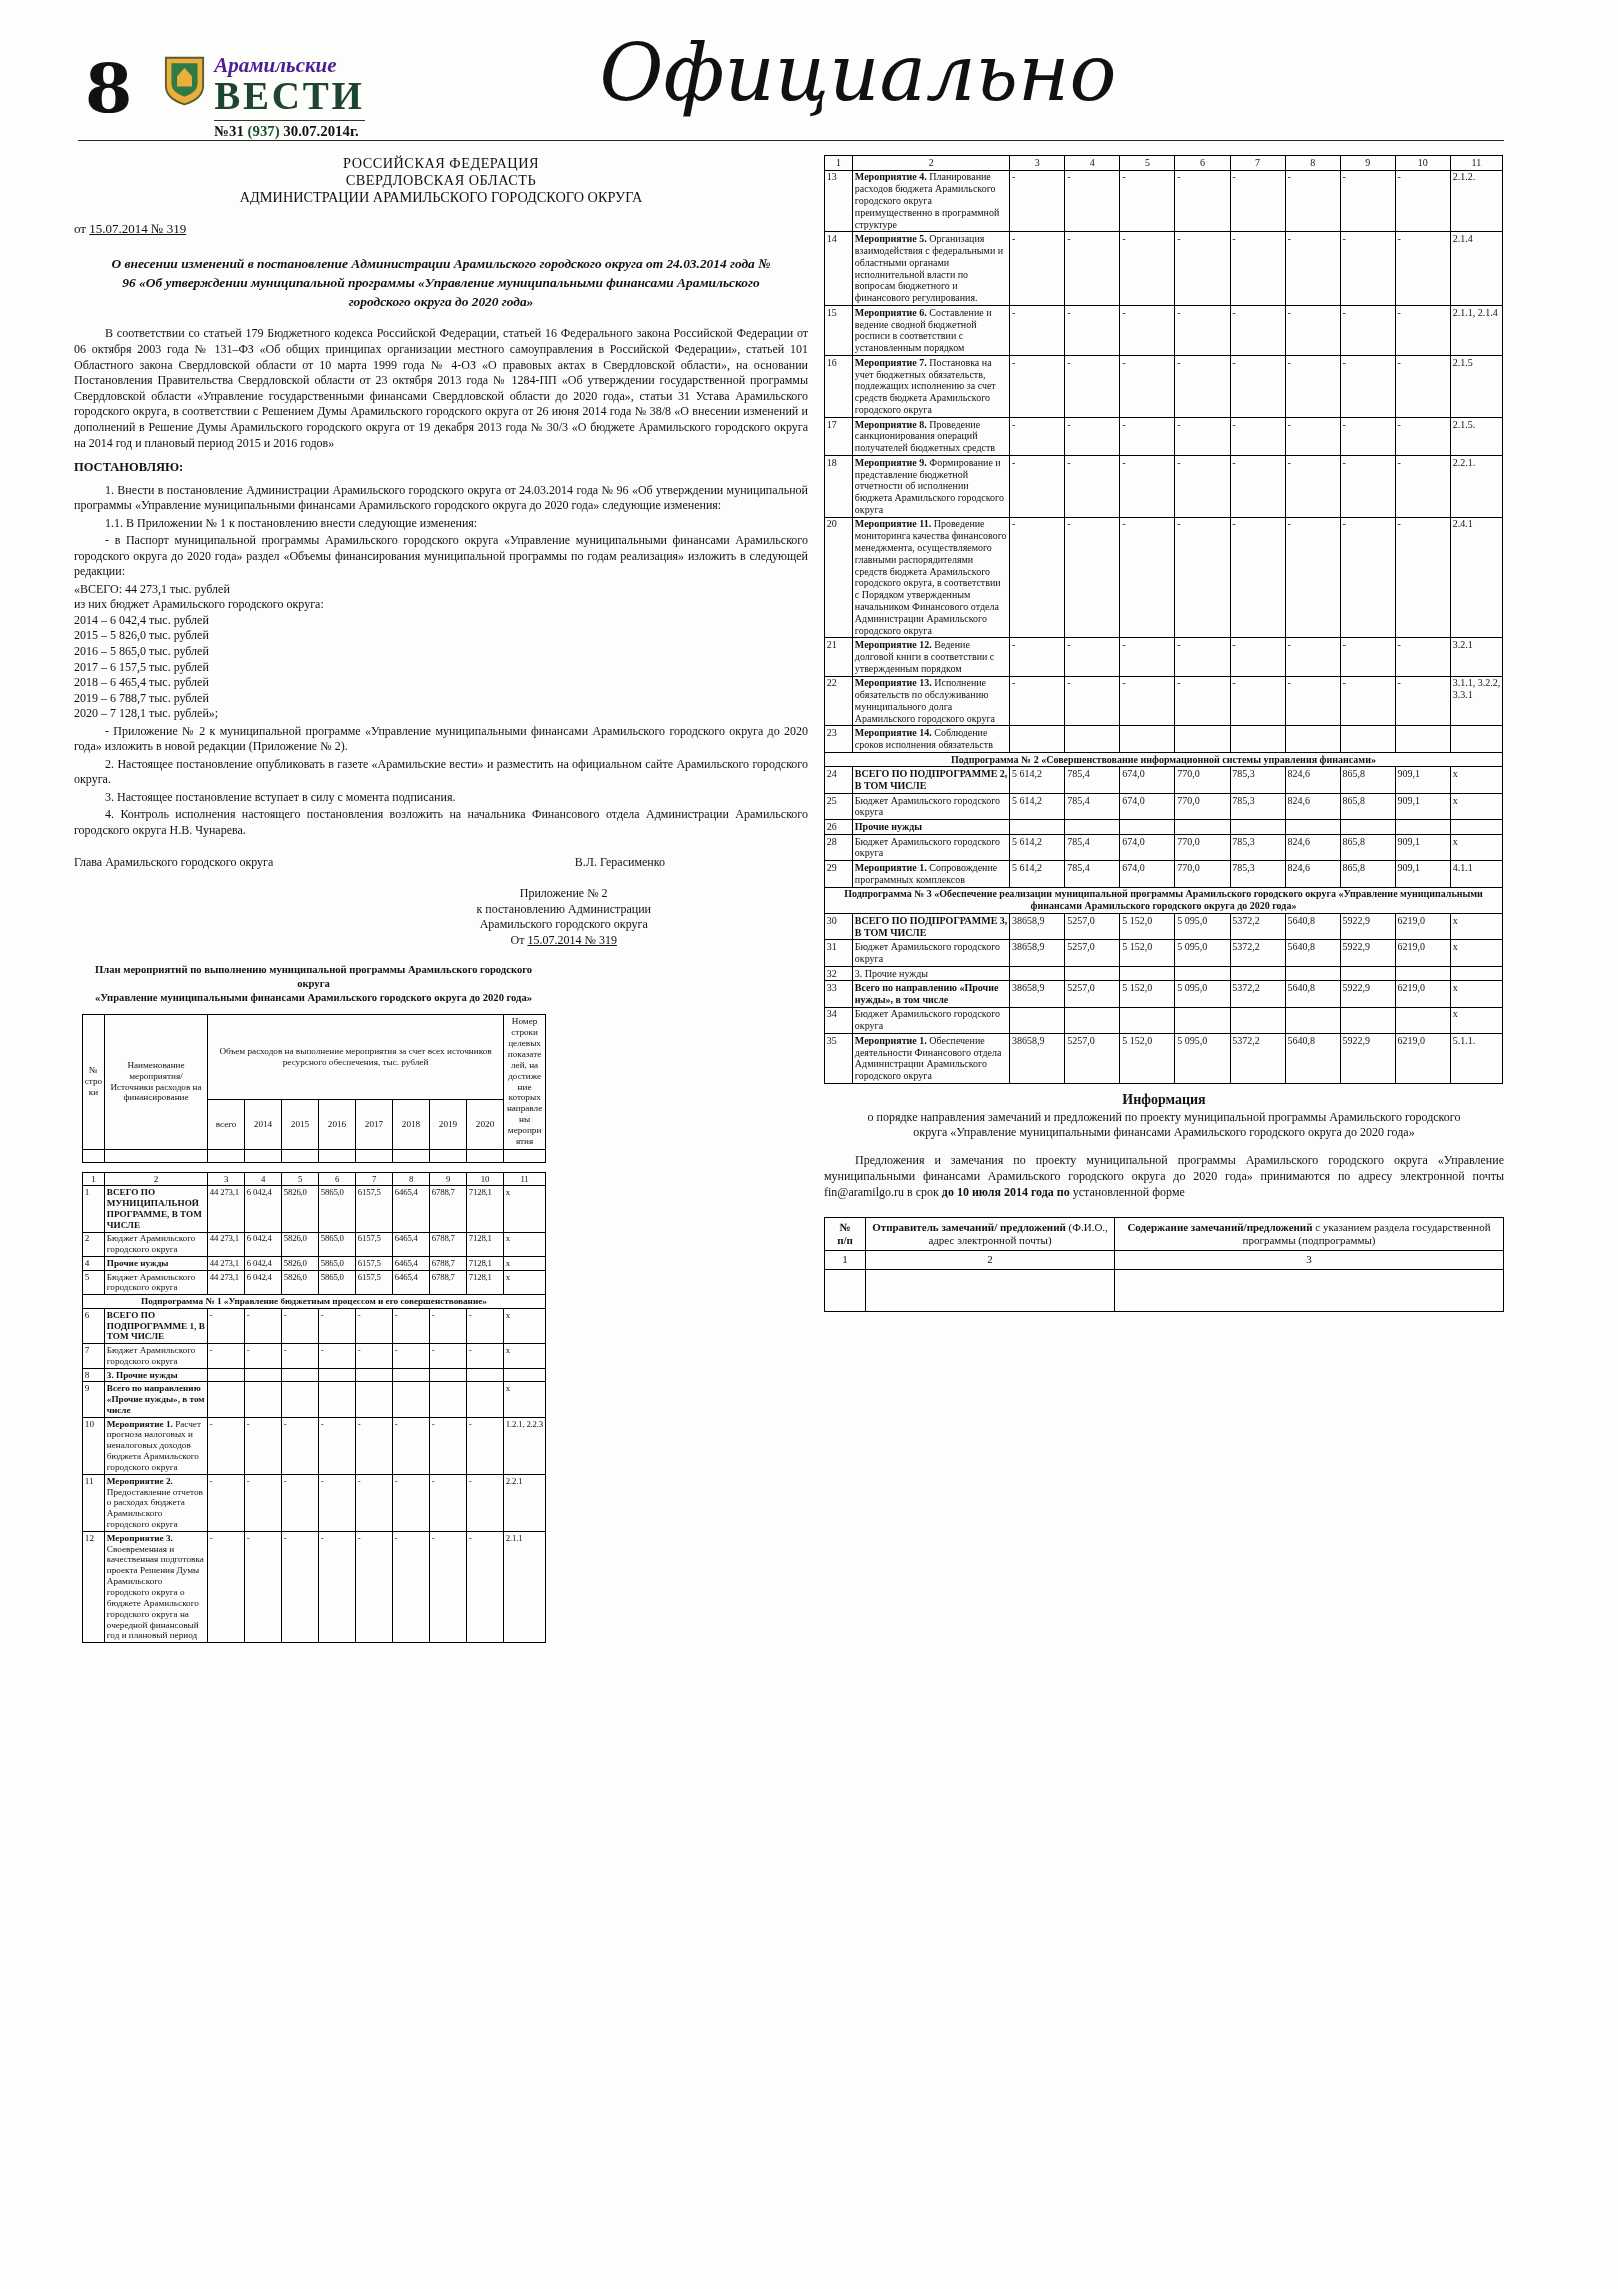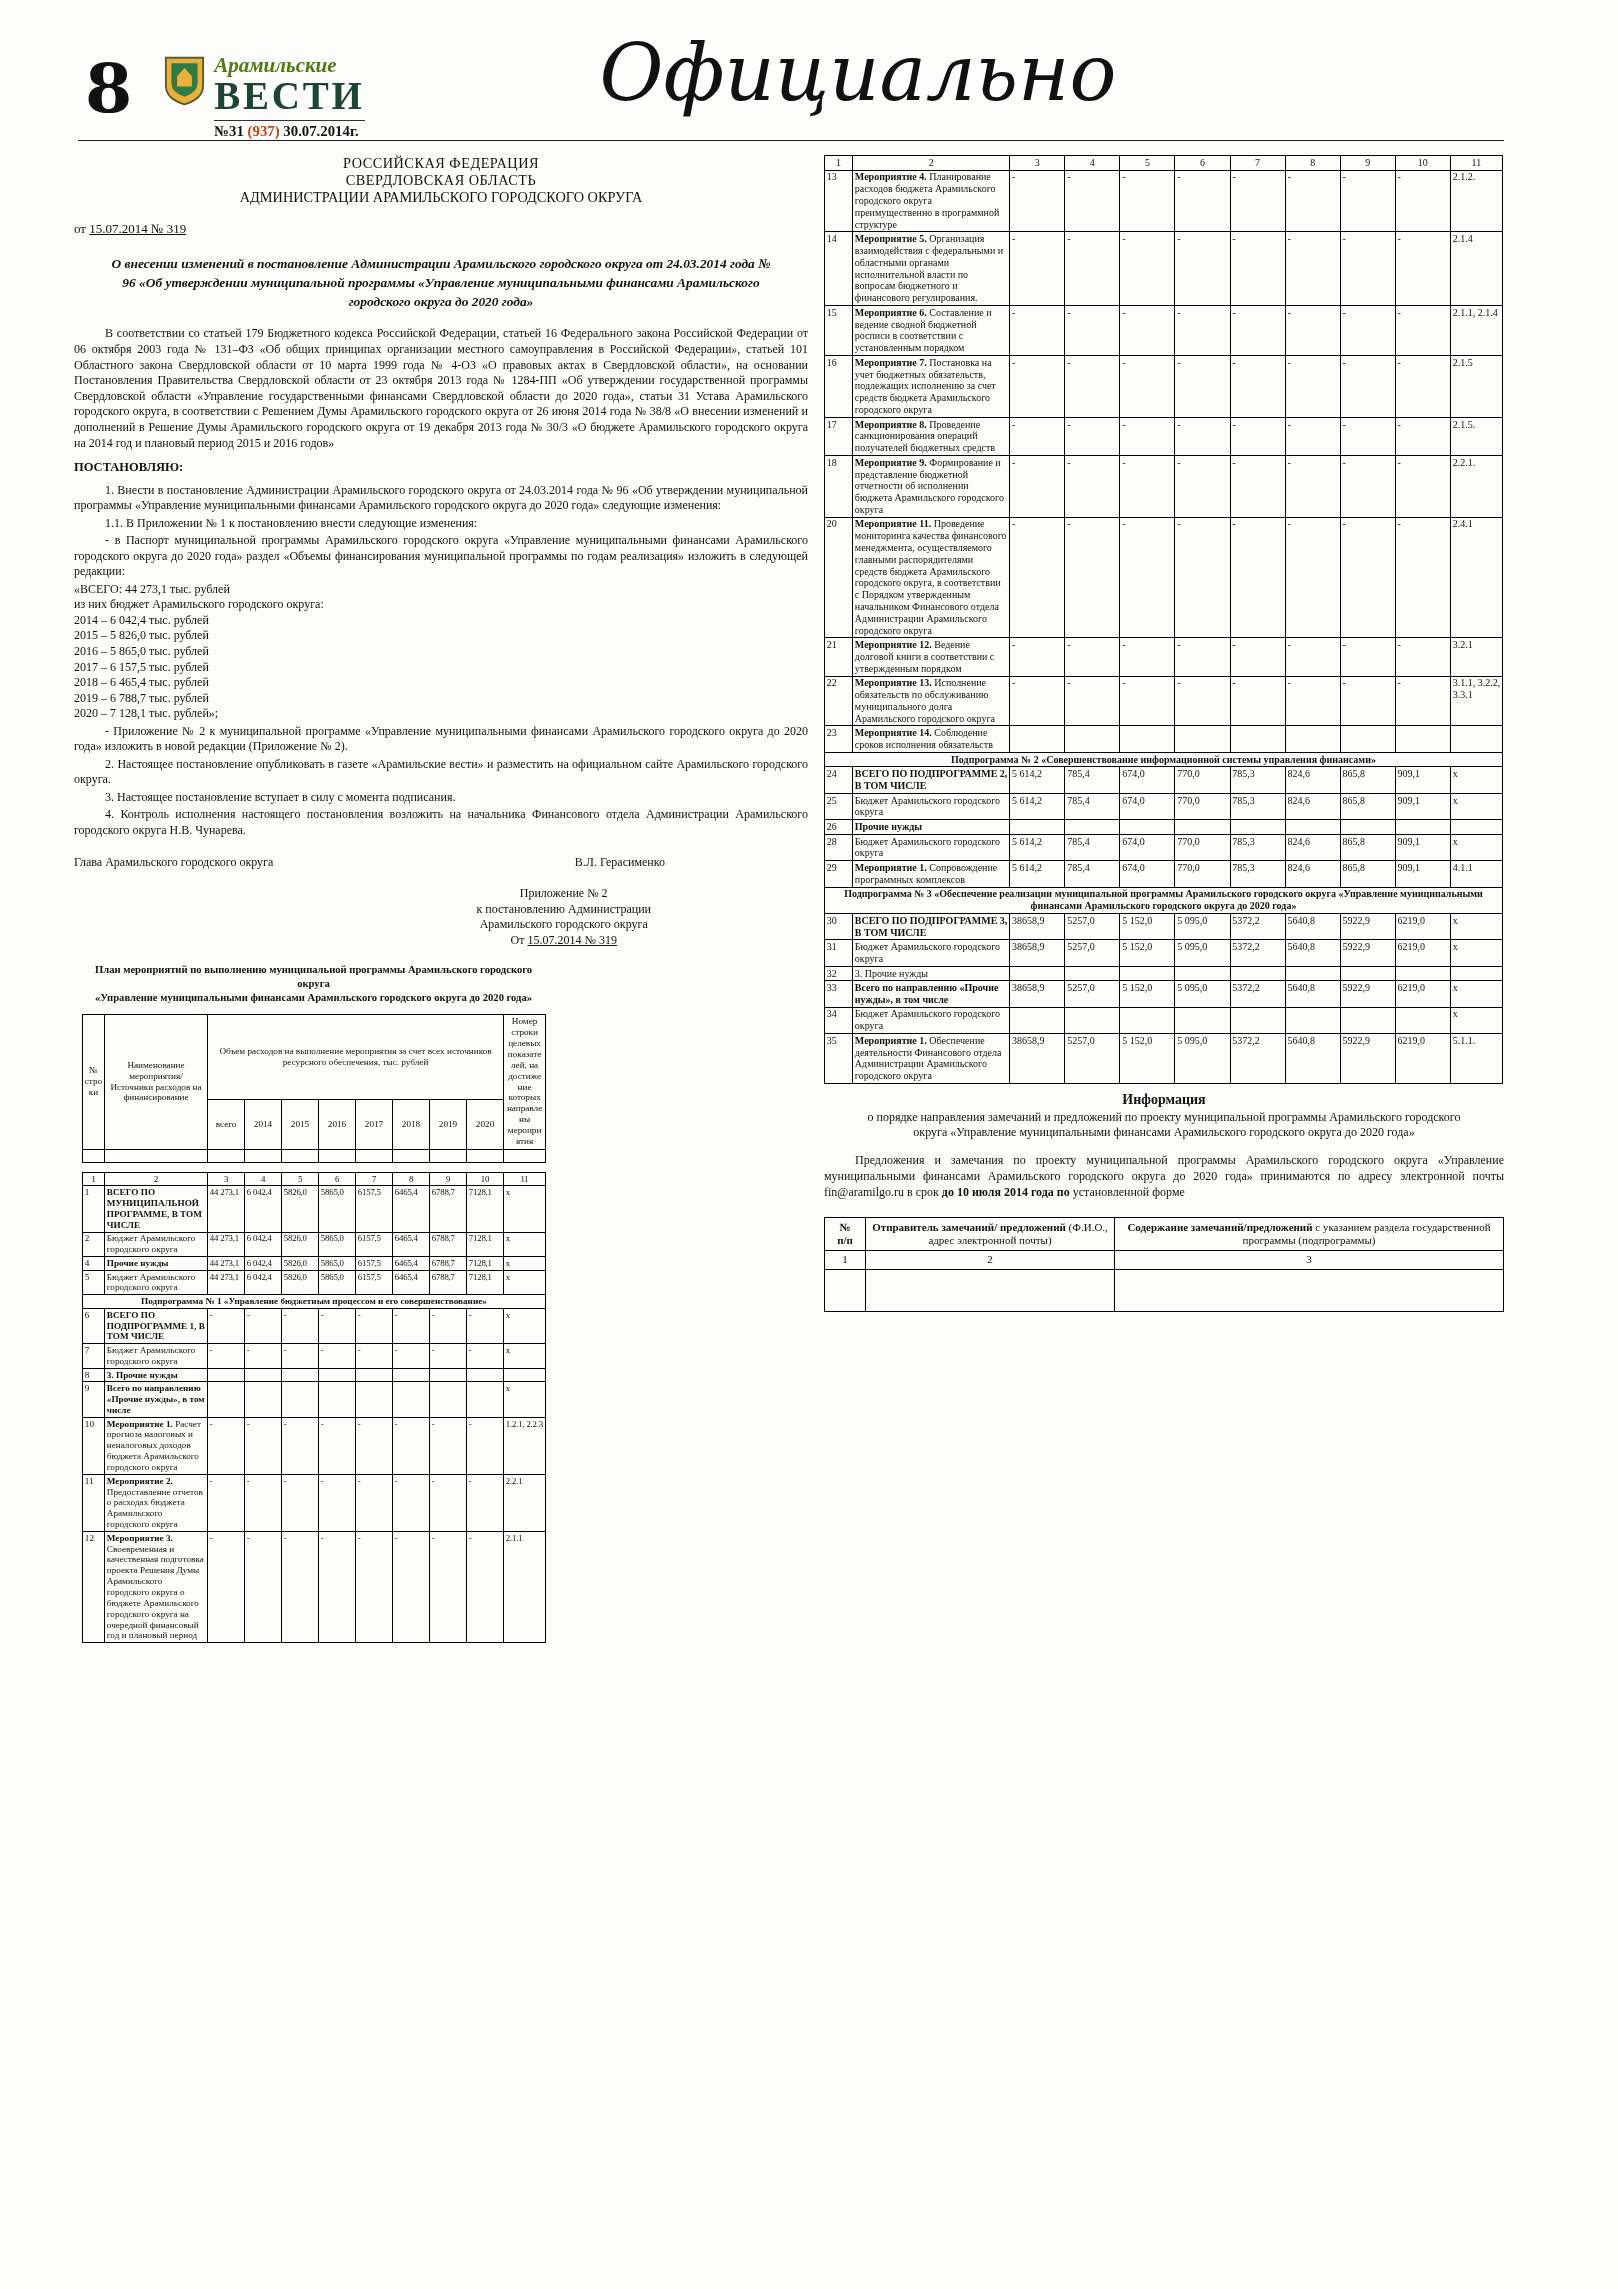--- a/index.html
+++ b/index.html
@@ -5,24 +5,24 @@
   * { box-sizing: border-box; }
   body { margin: 0; background: #e8e8e8; }
   .page { width: 1619px; height: 2290px; position: relative; margin: 0 auto;
           background: #fdfdfb; color: #111; font-family: "Liberation Serif", serif; overflow: hidden; }
 
   
   .pagenum { position: absolute; left: 85px; top: 48px; font-size: 68px; font-weight: bold;
              font-family: "DejaVu Serif", serif; }
   .brand { position: absolute; left: 164px; top: 55px; display: flex; gap: 9.2px; align-items: flex-start; }
   .coat { width: 41px; height: 52px; flex: 0 0 auto; }
-  .brand-top { color: #4d7c0f; font-size: 21px; font-weight: bold; font-style: italic; line-height: 1; }
+  .brand-top { color: #4c1d95; font-size: 21px; font-weight: bold; font-style: italic; line-height: 1; }
   .brand-main { font-size: 39px; font-weight: bold; letter-spacing: 2.8px; color: #1e4434; line-height: 1; }
   .issue { font-size: 14.8px; font-weight: bold; margin-top: 4.6px; border-top: 0.9px solid #333; padding-top: 2.8px; }
-  .issue .paren { color: #c2410c; font-family: Liberation Serif, serif; }
+  .issue .paren { color: #14532d; font-family: Liberation Serif, serif; }
   .section-title { position: absolute; left: 572px; top: 28px; width: 572px; text-align: center;
                    font-size: 78px; font-style: italic; font-family: "DejaVu Serif", serif; }
   .head-rule { position: absolute; left: 78px; top: 140px; width: 1426px; border-top: 1.8px solid #222; }
 
   
   .col-left  { position: absolute; left: 74px;  top: 155px; width: 734px; }
   .col-right { position: absolute; left: 824px; top: 155px; width: 680px; }
 
   
   .ctr { text-align: center; }

